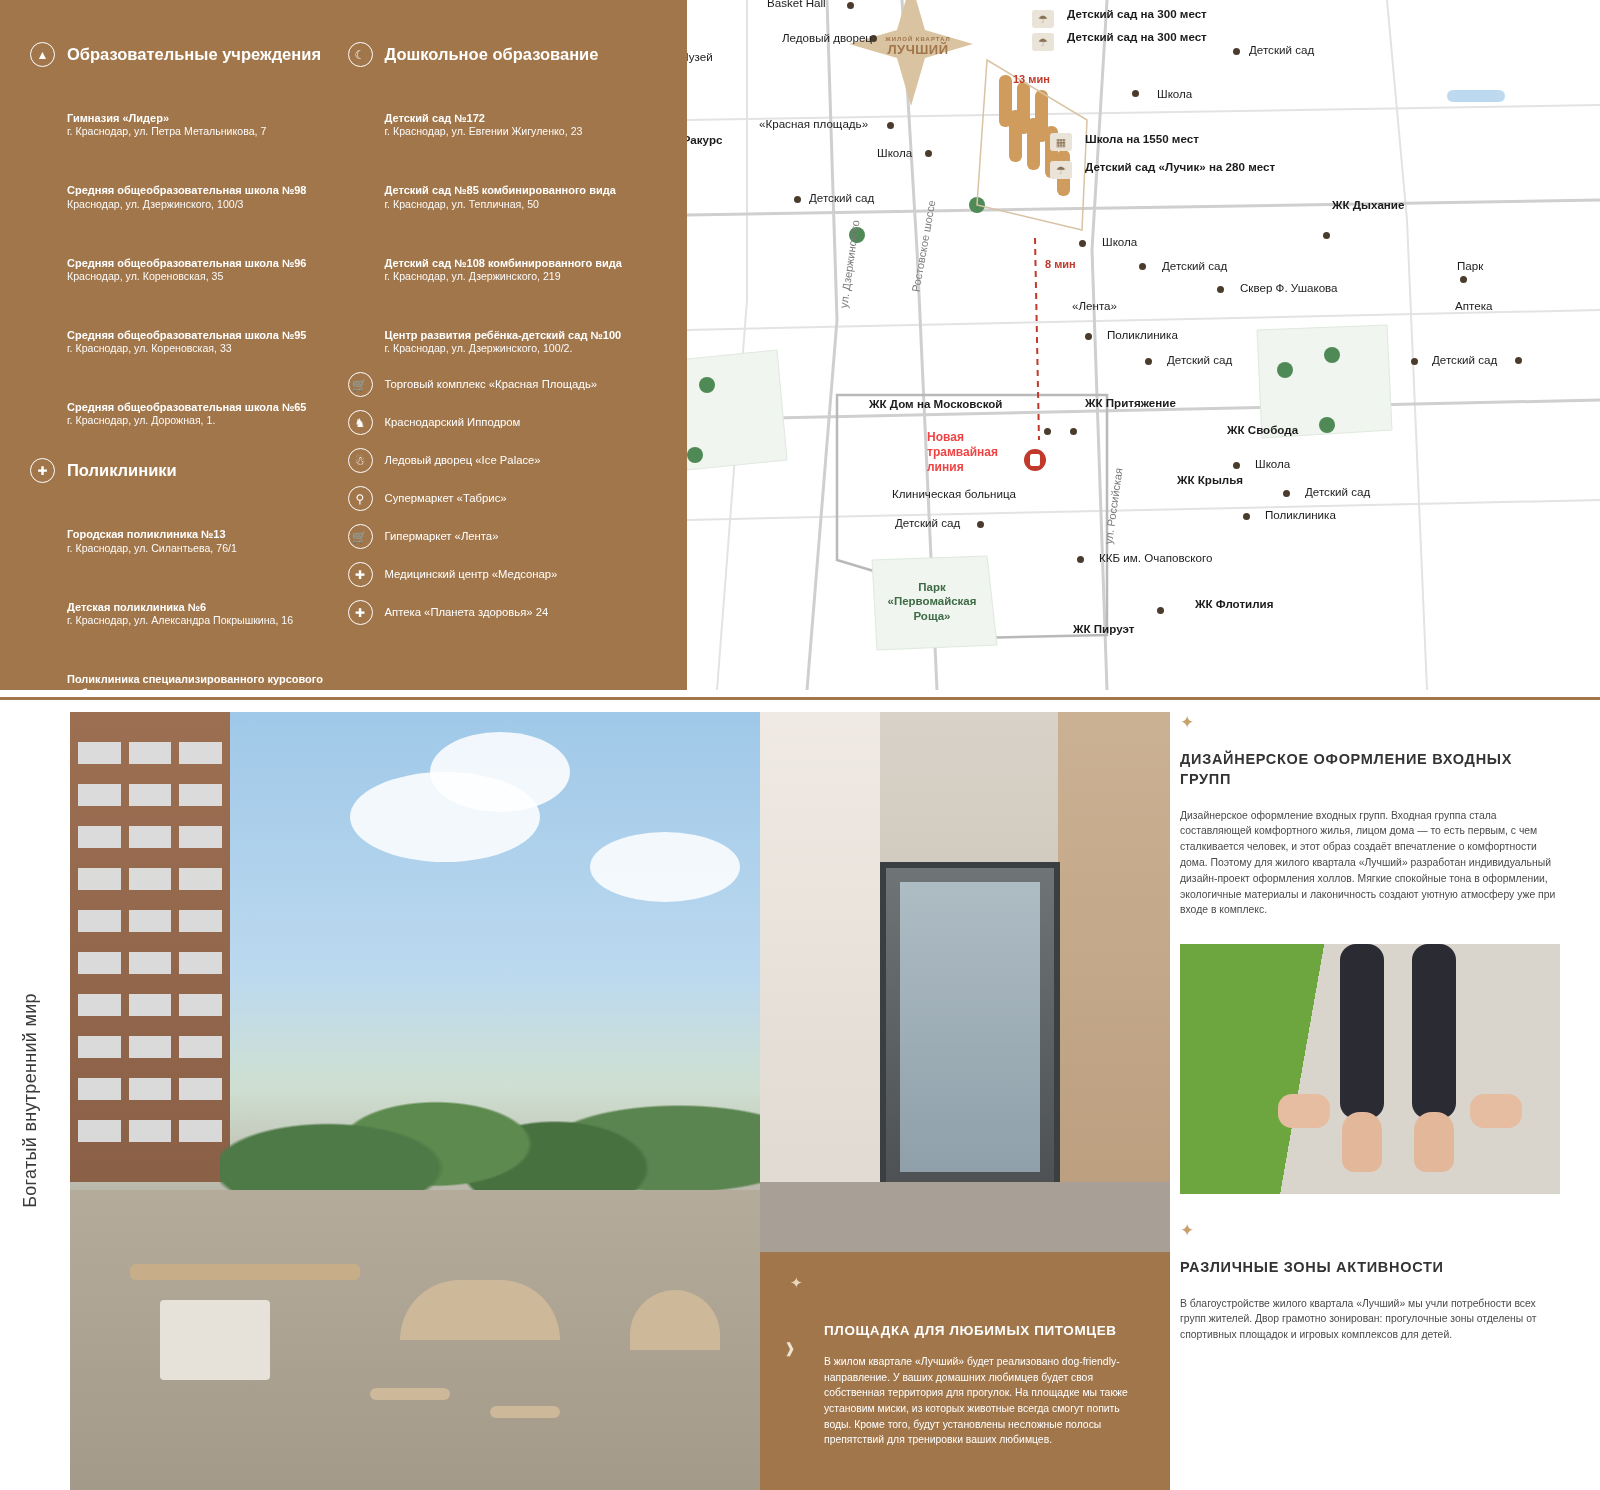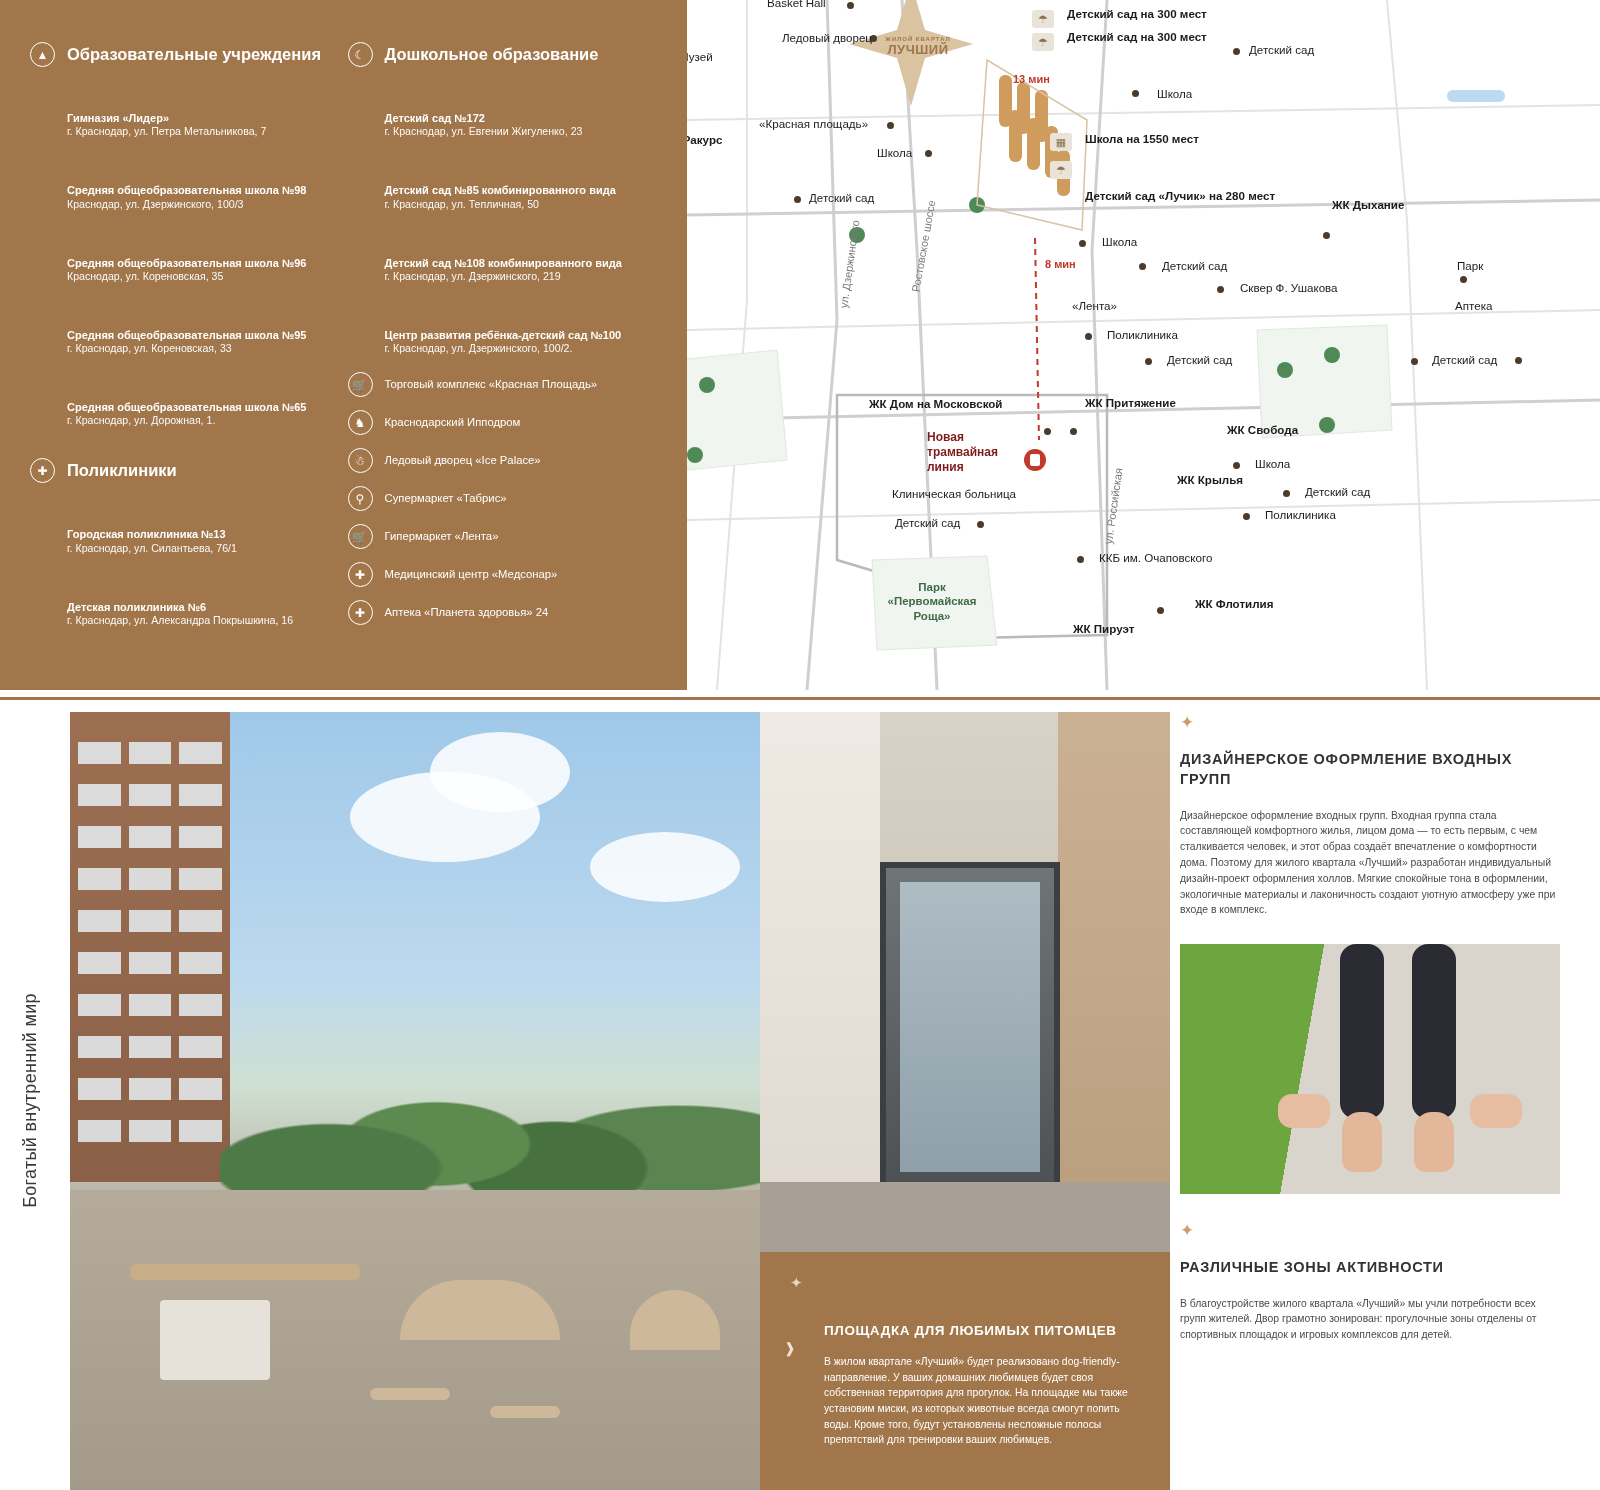--- a/index.html
+++ b/index.html
@@ -65,21 +65,21 @@
     background: #e9e3d8; display: flex; align-items: center; justify-content: center;
     font-size: 11px; color: #8a7256;
   }
   .logo-star {
     position: absolute; color: #a1764b; font-size: 11px; text-align: center;
     font-weight: 700; letter-spacing: .5px;
   }
   .time-badge {
     position: absolute; font-size: 11px; font-weight: 700; color: #c0392b;
   }
-  .red-text { color: #7f1d1d; font-weight: 700; font-size: 12px; line-height: 1.25; }
+  .red-text { color: #ef4444; font-weight: 700; font-size: 12px; line-height: 1.25; }
   .park-label { position: absolute; font-size: 11.5px; font-weight: 700; color: #3f6b47; text-align: center; line-height: 1.25; }
 
   
   .bottom { position: absolute; left: 0; top: 700px; width: 1600px; height: 790px; background: #fff; }
   .side-vert {
     position: absolute; left: 0; top: 700px; width: 40px; height: 790px;
   }
   .side-vert span {
     position: absolute; left: -150px; top: 390px; width: 360px;
     transform: rotate(-90deg); transform-origin: center;
@@ -200,20 +200,24 @@
               <span class="circ-icon">✚</span>
               <span class="grp-title">Поликлиники</span>
             </div>
             <div class="entry">
               <div class="nm">Городская поликлиника №13</div>
               <div class="ad">г. Краснодар, ул. Силантьева, 76/1</div>
             </div>
             <div class="entry">
               <div class="nm">Детская поликлиника №6</div>
               <div class="ad">г. Краснодар, ул. Александра Покрышкина, 16</div>
+            </div>
+            <div class="entry">
+              <div class="nm">Поликлиника специализированного курсового амбулаторного лечения</div>
+              <div class="ad">г. Краснодар, ул. Репина проезд, 3.</div>
             </div>
           </div>
         </div>
 
         <div class="col-right">
           <div>
             <div class="grp-head">
               <span class="circ-icon">☾</span>
               <span class="grp-title">Дошкольное образование</span>
             </div>
@@ -378,21 +382,21 @@
       <div class="map-label" style="left:-8px; top:50px;">Музей</div>
       <div class="map-label" style="left:72px; top:117px;">«Красная площадь»</div>
       <div class="map-label bold" style="left:-25px; top:133px;">ЖК Ракурс</div>
       <div class="map-label" style="left:190px; top:146px;">Школа</div>
       <div class="map-label" style="left:122px; top:191px;">Детский сад</div>
       <div class="map-label bold" style="left:380px; top:7px;">Детский сад на 300 мест</div>
       <div class="map-label bold" style="left:380px; top:30px;">Детский сад на 300 мест</div>
       <div class="map-label" style="left:562px; top:43px;">Детский сад</div>
       <div class="map-label" style="left:470px; top:87px;">Школа</div>
       <div class="map-label bold" style="left:398px; top:132px;">Школа на 1550 мест</div>
-      <div class="map-label bold" style="left:398px; top:160px;margin-top:29px;">Детский сад «Лучик» на 280 мест</div>
+      <div class="map-label bold" style="left:398px; top:160px;">Детский сад «Лучик» на 280 мест</div>
       <div class="map-label bold" style="left:645px; top:198px;">ЖК Дыхание</div>
       <div class="map-label" style="left:415px; top:235px;">Школа</div>
       <div class="map-label" style="left:475px; top:259px;">Детский сад</div>
       <div class="map-label" style="left:770px; top:259px;">Парк</div>
       <div class="map-label" style="left:553px; top:281px;">Сквер Ф. Ушакова</div>
       <div class="map-label" style="left:768px; top:299px;">Аптека</div>
       <div class="map-label" style="left:385px; top:299px;">«Лента»</div>
       <div class="map-label" style="left:420px; top:328px;">Поликлиника</div>
       <div class="map-label" style="left:480px; top:353px;">Детский сад</div>
       <div class="map-label" style="left:745px; top:353px;">Детский сад</div>

